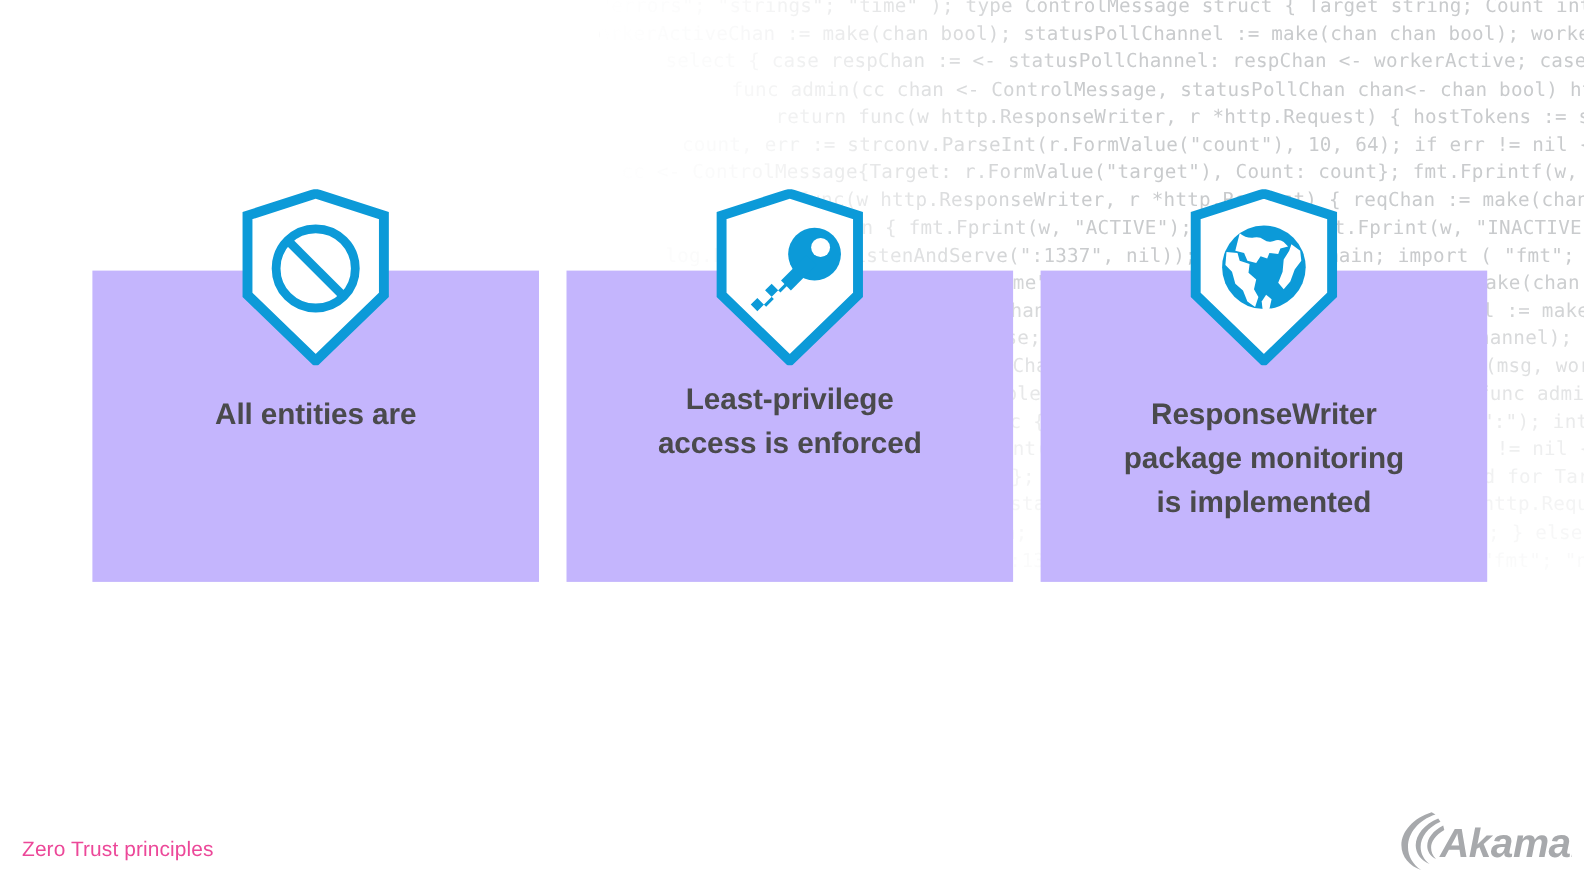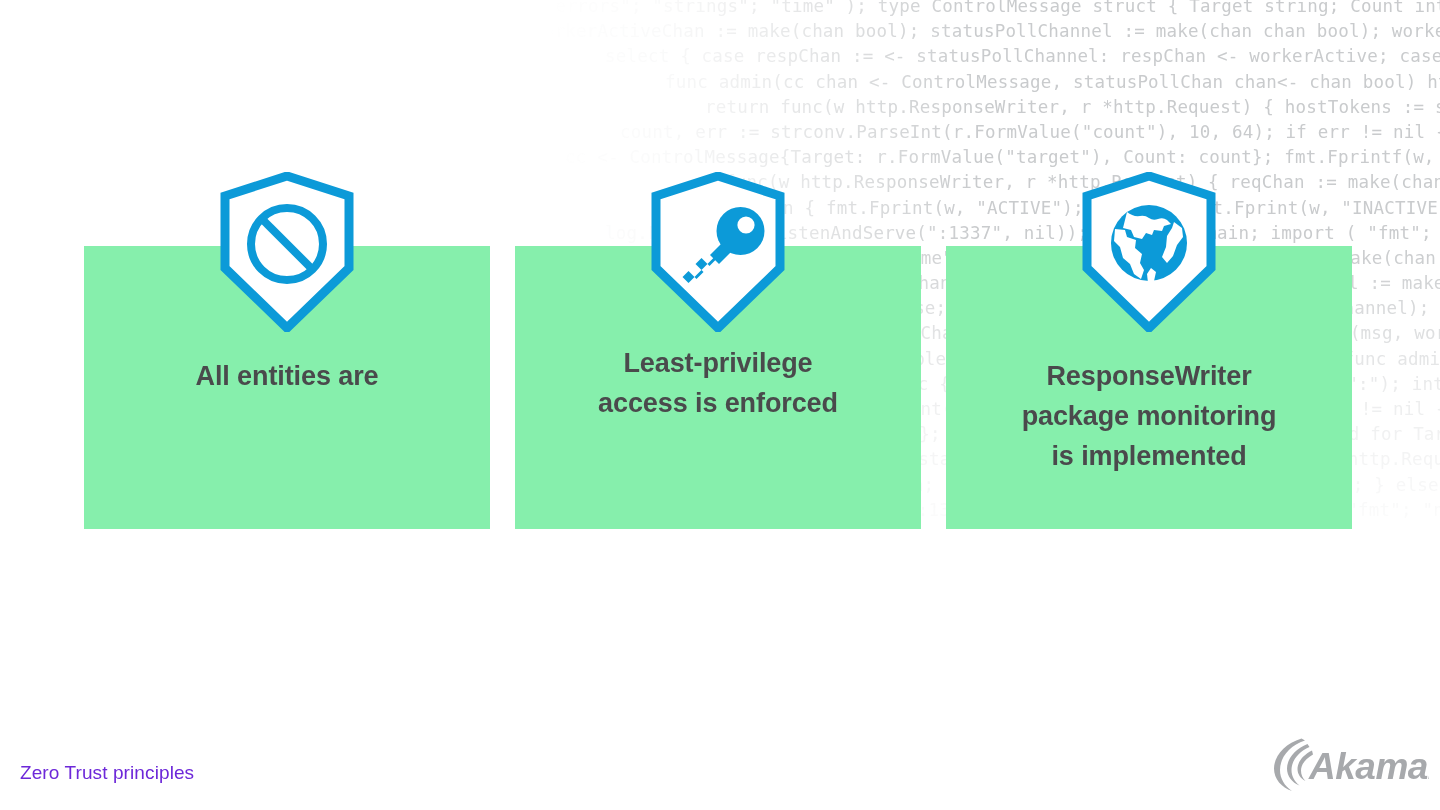--- a/index.html
+++ b/index.html
@@ -55,21 +55,21 @@
     display: block;
     height: 25.2px;
   }
 
   
   .card {
     position: absolute;
     top: 246px;
     width: 406px;
     height: 283px;
-    background: #86efac;
+    background: #c4b5fd;
     z-index: 2;
   }
   #card-1 { left: 84px; }
   #card-2 { left: 515px; }
   #card-3 { left: 946px; }
 
   .card-label {
     position: absolute;
     left: 0;
     right: 0;
@@ -96,21 +96,21 @@
   #shield-2 { left: 650px; }
   #shield-3 { left: 1081px; }
   .shield-wrap svg { display: block; width: 136px; height: 160px; }
 
   
   #footer-caption {
     position: absolute;
     left: 20px;
     top: 762px;
     font-size: 19px;
-    color: #6d28d9;
+    color: #ec4899;
     letter-spacing: 0.1px;
     z-index: 3;
   }
   #akamai-logo {
     position: absolute;
     left: 1271px;
     top: 734px;
     width: 158px;
     height: 62px;
     z-index: 3;

